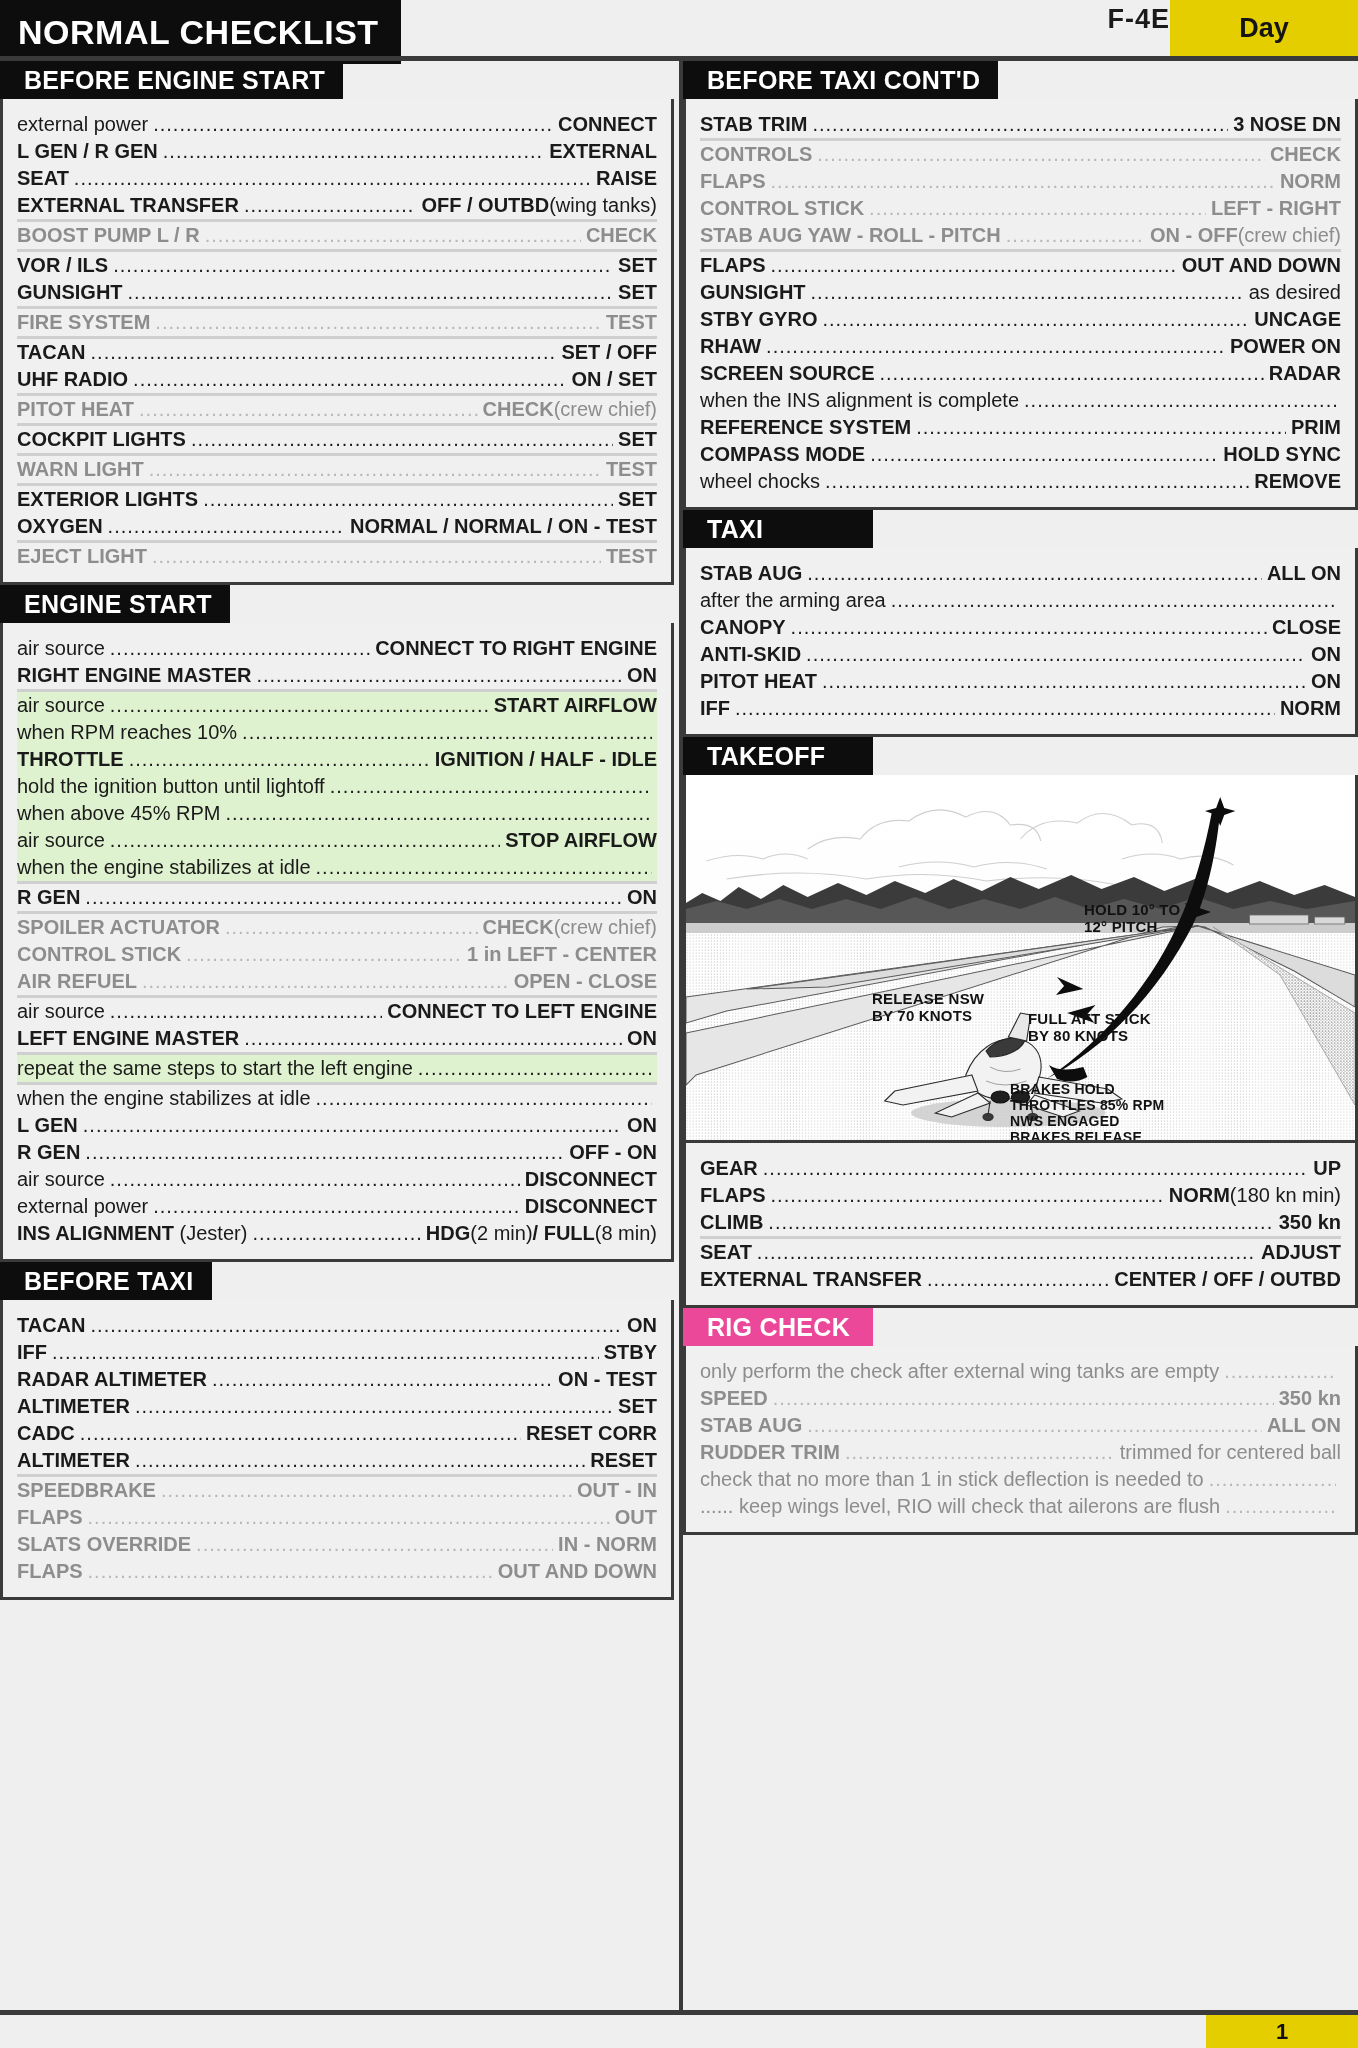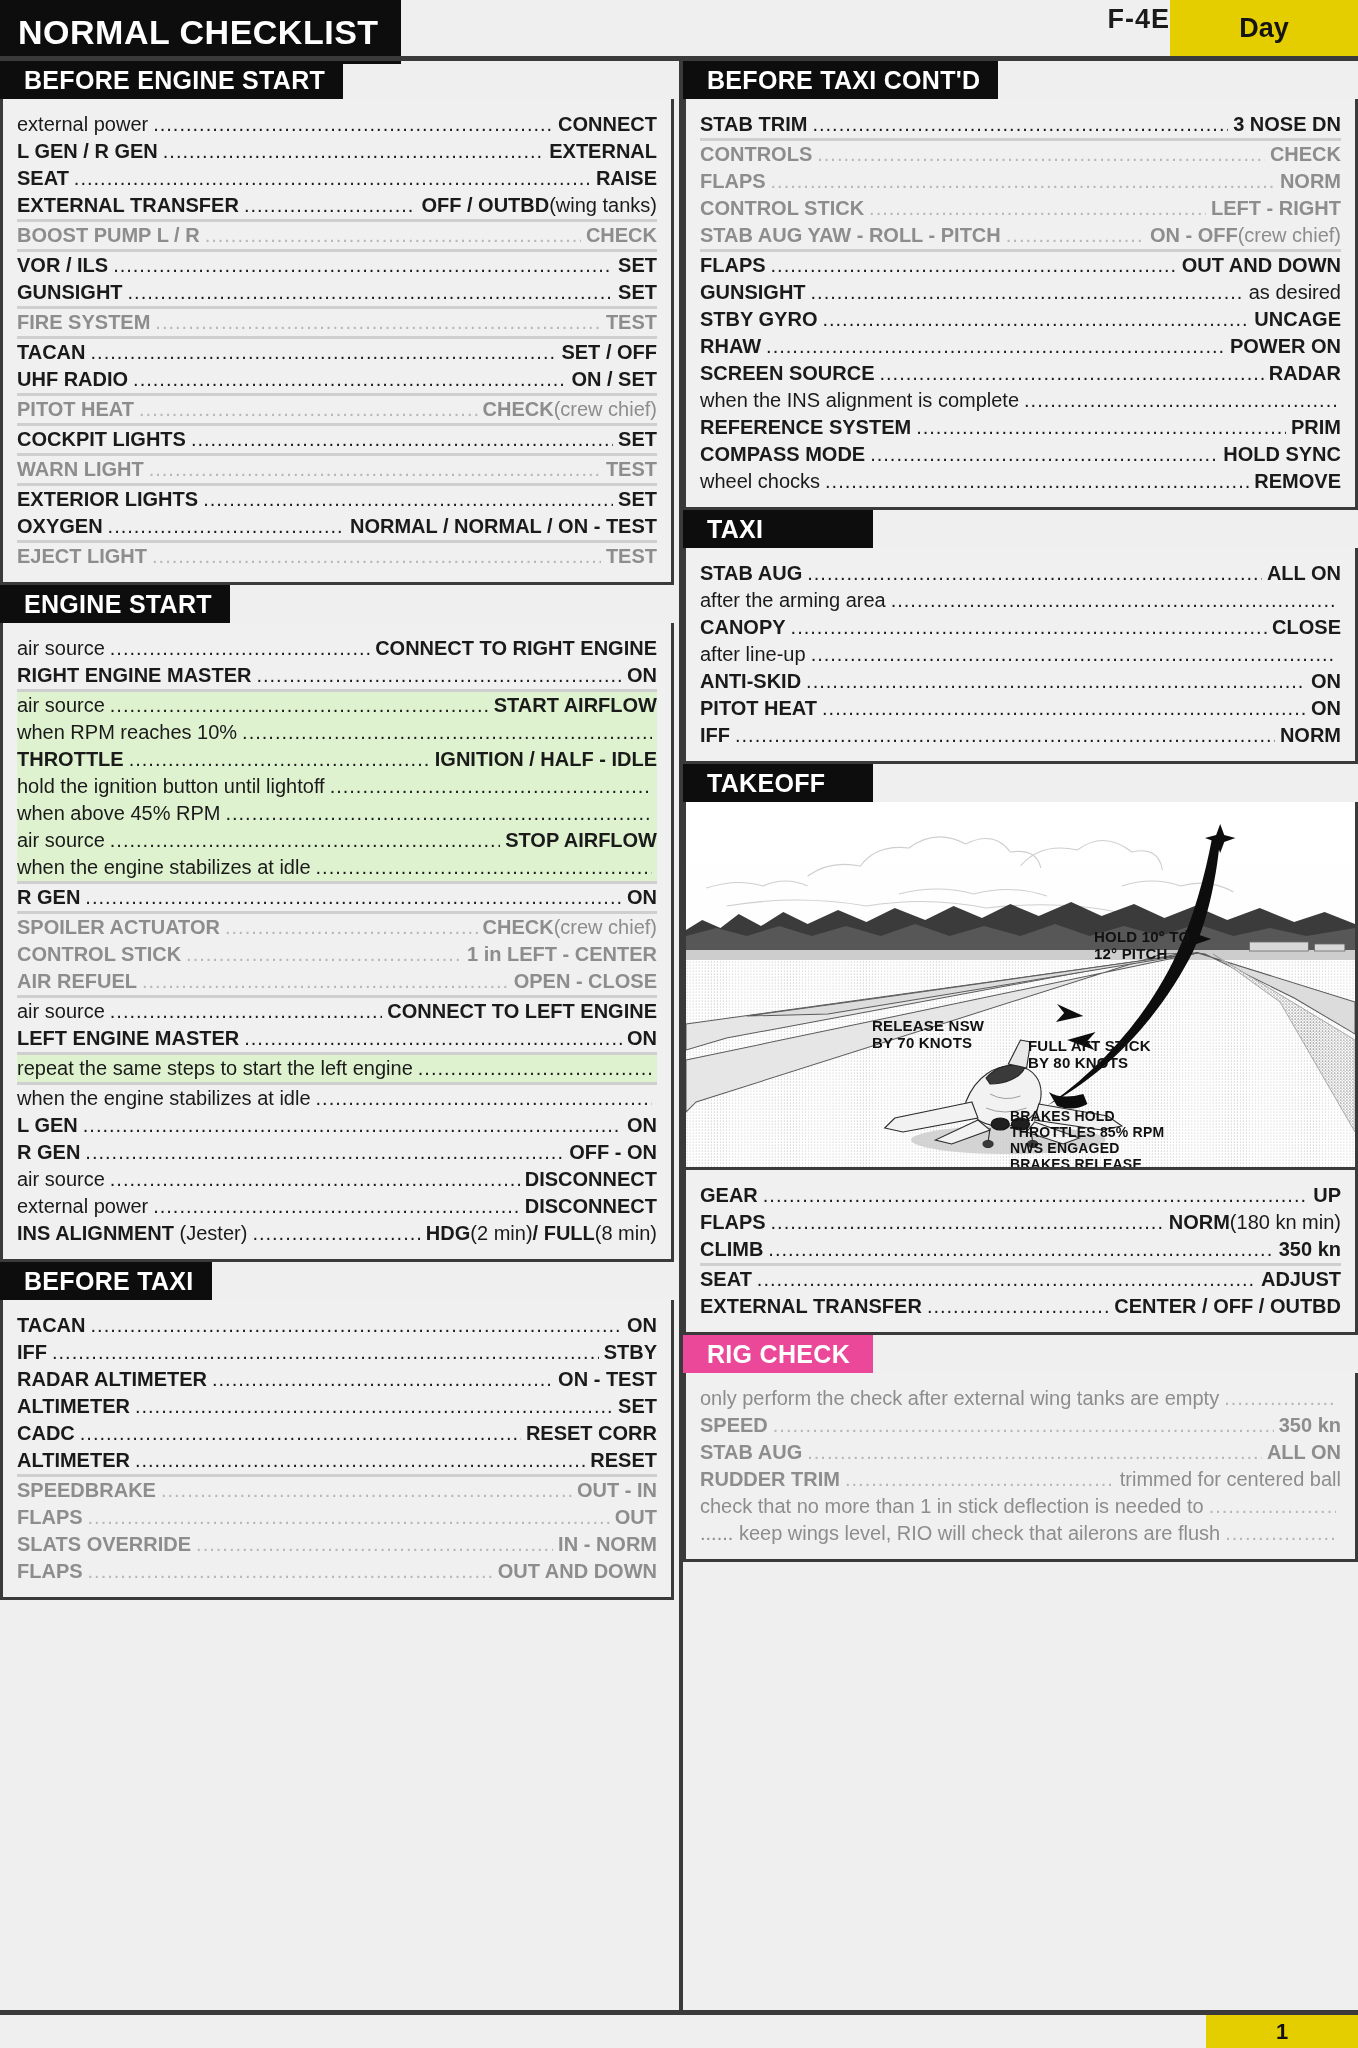--- a/index.html
+++ b/index.html
@@ -85,21 +85,21 @@
   
   .illus{
     position:relative;width:100%;height:365px;background:#ffffff;
     border-bottom:3px solid #3a3a3a;overflow:hidden;
   }
   .illus svg{display:block;width:100%;height:100%;}
   .anno{
     position:absolute;font-size:15px;font-weight:bold;color:#111;
     line-height:17px;letter-spacing:.2px;background:transparent;
   }
-  .a-pitch{left:398px;top:126px;margin-left:10px;}
+  .a-pitch{left:398px;top:126px;}
   .a-nsw{left:186px;top:215px;}
   .a-stick{left:342px;top:235px;}
   .a-brakes{left:324px;top:306px;font-size:14px;line-height:16px;}
 
   
   .footline{position:absolute;left:0;right:0;bottom:33px;height:5px;background:#3a3a3a;}
   .pagenum{
     position:absolute;right:0;bottom:0;width:152px;height:33px;
     background:#e5ce00;color:#111;font-size:22px;font-weight:bold;
     display:flex;align-items:center;justify-content:center;
@@ -505,24 +505,20 @@
                 <span class="act">ALL ON</span>
               </div>
               <div class="row">
                 <span class="lbl soft">after the arming area</span>
                 <span class="leader"></span>
               </div>
               <div class="row">
                 <span class="lbl">CANOPY</span>
                 <span class="leader"></span>
                 <span class="act">CLOSE</span>
-              </div>
-              <div class="row">
-                <span class="lbl soft">after line-up</span>
-                <span class="leader"></span>
               </div>
               <div class="row">
                 <span class="lbl">ANTI-SKID</span>
                 <span class="leader"></span>
                 <span class="act">ON</span>
               </div>
               <div class="row">
                 <span class="lbl">PITOT HEAT</span>
                 <span class="leader"></span>
                 <span class="act">ON</span>

